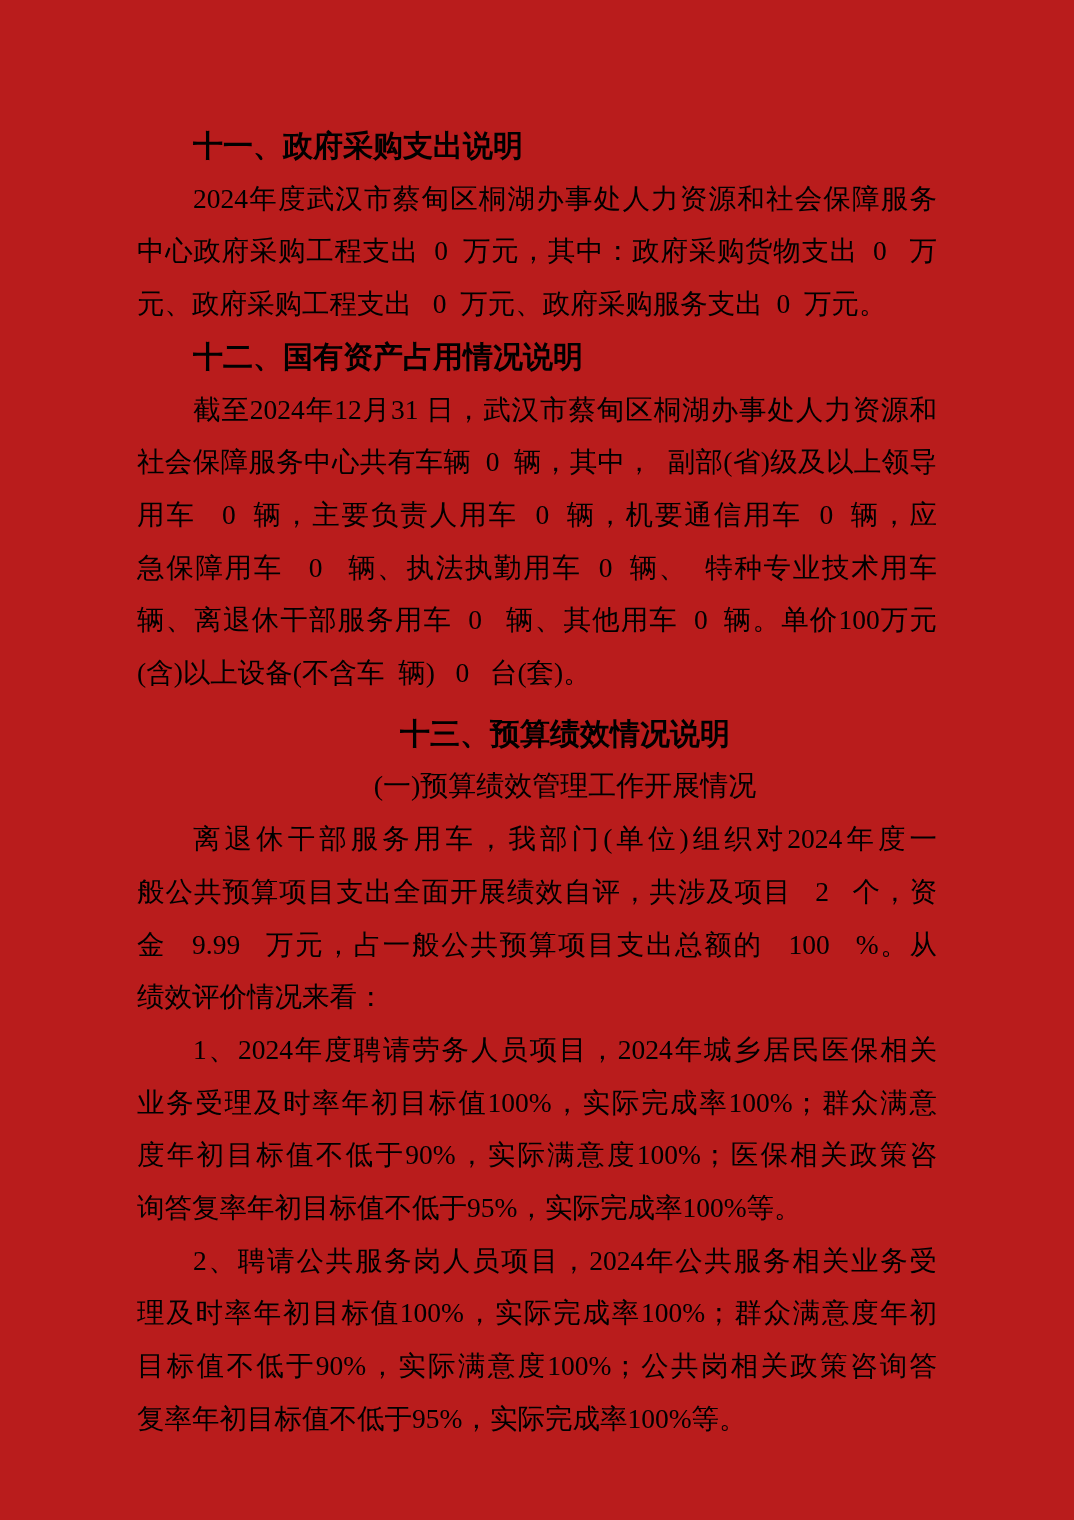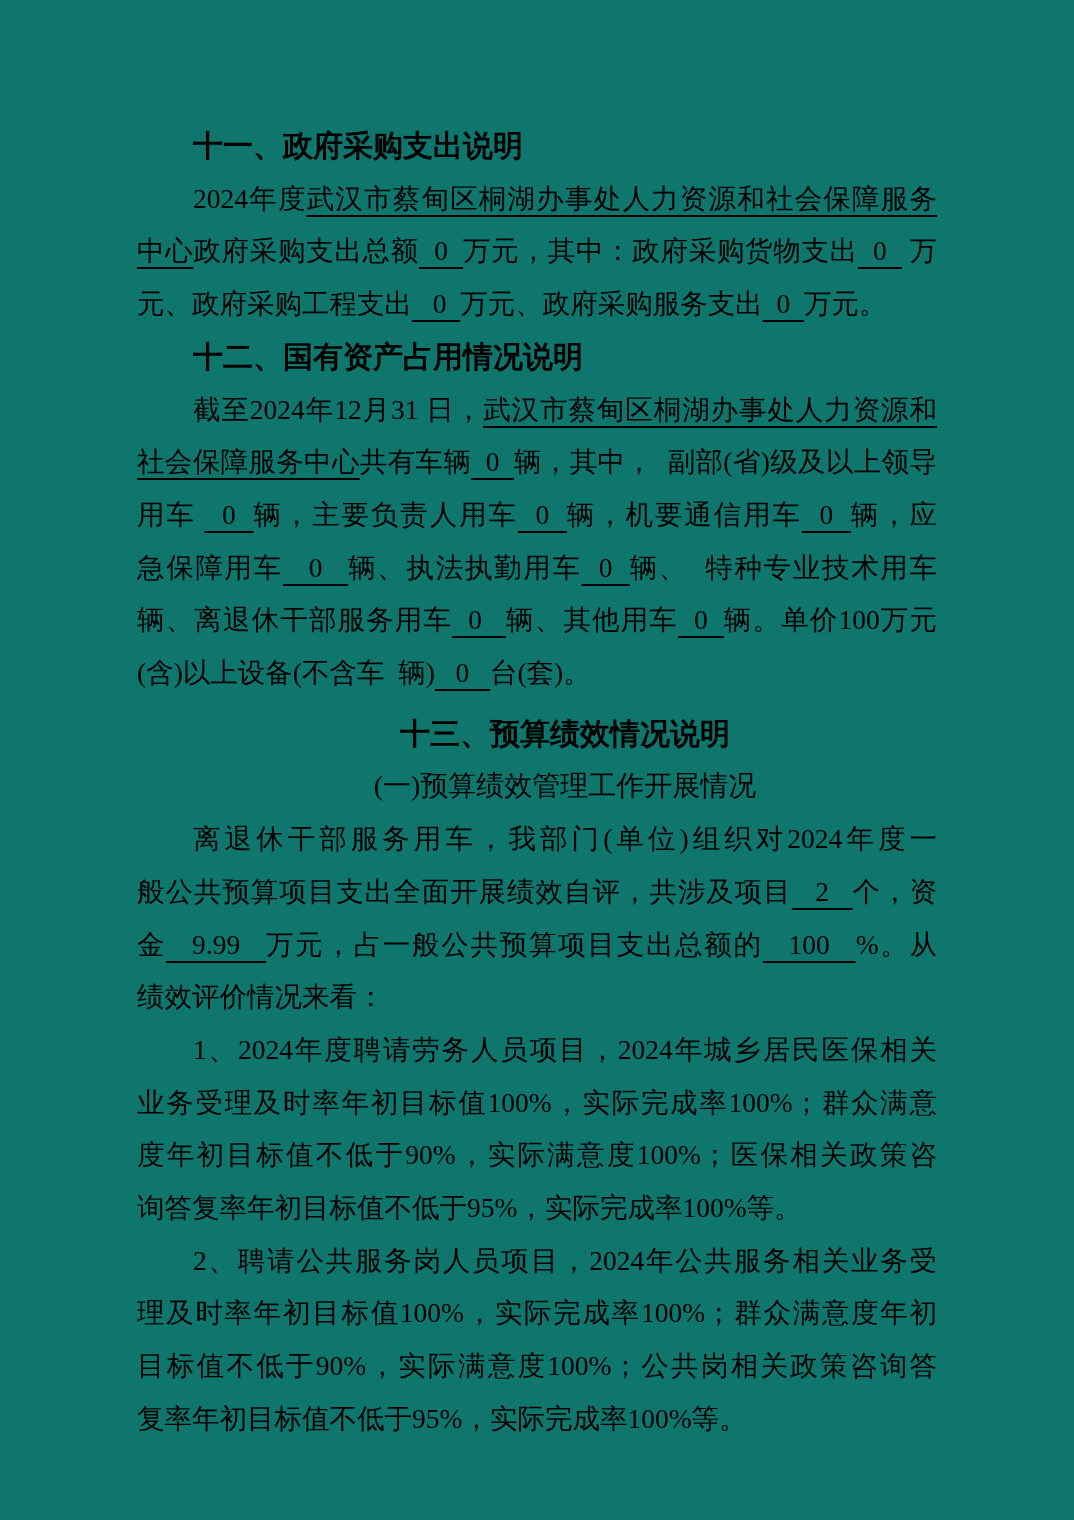--- a/index.html
+++ b/index.html
@@ -1,20 +1,20 @@
 <!DOCTYPE html>
 <html><head>
 <meta charset="utf-8">
 <style>
   html,body{margin:0;padding:0;background:#ffffff;}
   .page{
     position:relative;
     width:1074px;
     height:1520px;
-    background:#0f766e;
+    background:#b91c1c;
     overflow:hidden;
   }
   .content{
     position:absolute;
     left:137px;
     top:120px;
     width:800px;
     color:#000000;
   }
   .para{margin:0;}
@@ -41,34 +41,33 @@
   .heading.space-before{margin-top:8px;text-align:center;}
   .subheading{
     font-family:"Liberation Serif","DejaVu Serif",serif;
     font-size:28px;
     line-height:52.7px;
     text-indent:56px;
     color:#000000;
     text-align:center;
   }
   .u{
-    text-decoration:underline;
     text-decoration-thickness:1.5px;
     text-underline-offset:7px;
   }
 </style>
 </head>
 <body>
 
 <div class="page">
   <div class="content">
       <div class="heading">十一、政府采购支出说明</div>
       <div class="para">
         <div class="line indent"><span>2024年度</span><span class="u">武汉市蔡甸区桐湖办事处人力资源和社会保障服务</span></div>
-        <div class="line"><span class="u">中心</span><span>政府采购支出总额</span><span class="u">&nbsp;&nbsp;0&nbsp;&nbsp;</span><span>万元，其中：政府采购货物支出</span><span class="u">&nbsp;&nbsp;0&nbsp;&nbsp;</span><span>&nbsp;万</span></div>
+        <div class="line"><span class="u">中心</span><span>政府采购工程支出</span><span class="u">&nbsp;&nbsp;0&nbsp;&nbsp;</span><span>万元，其中：政府采购货物支出</span><span class="u">&nbsp;&nbsp;0&nbsp;&nbsp;</span><span>&nbsp;万</span></div>
         <div class="line last"><span>元、政府采购工程支出</span><span class="u">&nbsp;&nbsp;&nbsp;0&nbsp;&nbsp;</span><span>万元、政府采购服务支出</span><span class="u">&nbsp;&nbsp;0&nbsp;&nbsp;</span><span>万元。</span></div>
       </div>
       <div class="heading">十二、国有资产占用情况说明</div>
       <div class="para">
         <div class="line indent"><span>截至2024年12月31&nbsp;日，</span><span class="u">武汉市蔡甸区桐湖办事处人力资源和</span></div>
         <div class="line"><span class="u">社会保障服务中心</span><span>共有车辆</span><span class="u">&nbsp;&nbsp;0&nbsp;&nbsp;</span><span>辆，其中，&nbsp;&nbsp;副部(省)级及以上领导</span></div>
         <div class="line"><span>用车&nbsp;</span><span class="u">&nbsp;&nbsp;0&nbsp;&nbsp;</span><span>辆，主要负责人用车</span><span class="u">&nbsp;&nbsp;0&nbsp;&nbsp;</span><span>辆，机要通信用车</span><span class="u">&nbsp;&nbsp;0&nbsp;&nbsp;</span><span>辆，应</span></div>
         <div class="line"><span>急保障用车</span><span class="u">&nbsp;&nbsp;&nbsp;0&nbsp;&nbsp;&nbsp;</span><span>辆、执法执勤用车</span><span class="u">&nbsp;&nbsp;0&nbsp;&nbsp;</span><span>辆、&nbsp;&nbsp;特种专业技术用车</span></div>
         <div class="line"><span>辆、离退休干部服务用车</span><span class="u">&nbsp;&nbsp;0&nbsp;&nbsp;&nbsp;</span><span>辆、其他用车</span><span class="u">&nbsp;&nbsp;0&nbsp;&nbsp;</span><span>辆。单价100万元</span></div>
         <div class="line last"><span>(含)以上设备(不含车&nbsp;&nbsp;辆)</span><span class="u">&nbsp;&nbsp;&nbsp;0&nbsp;&nbsp;&nbsp;</span><span>台(套)。</span></div>

